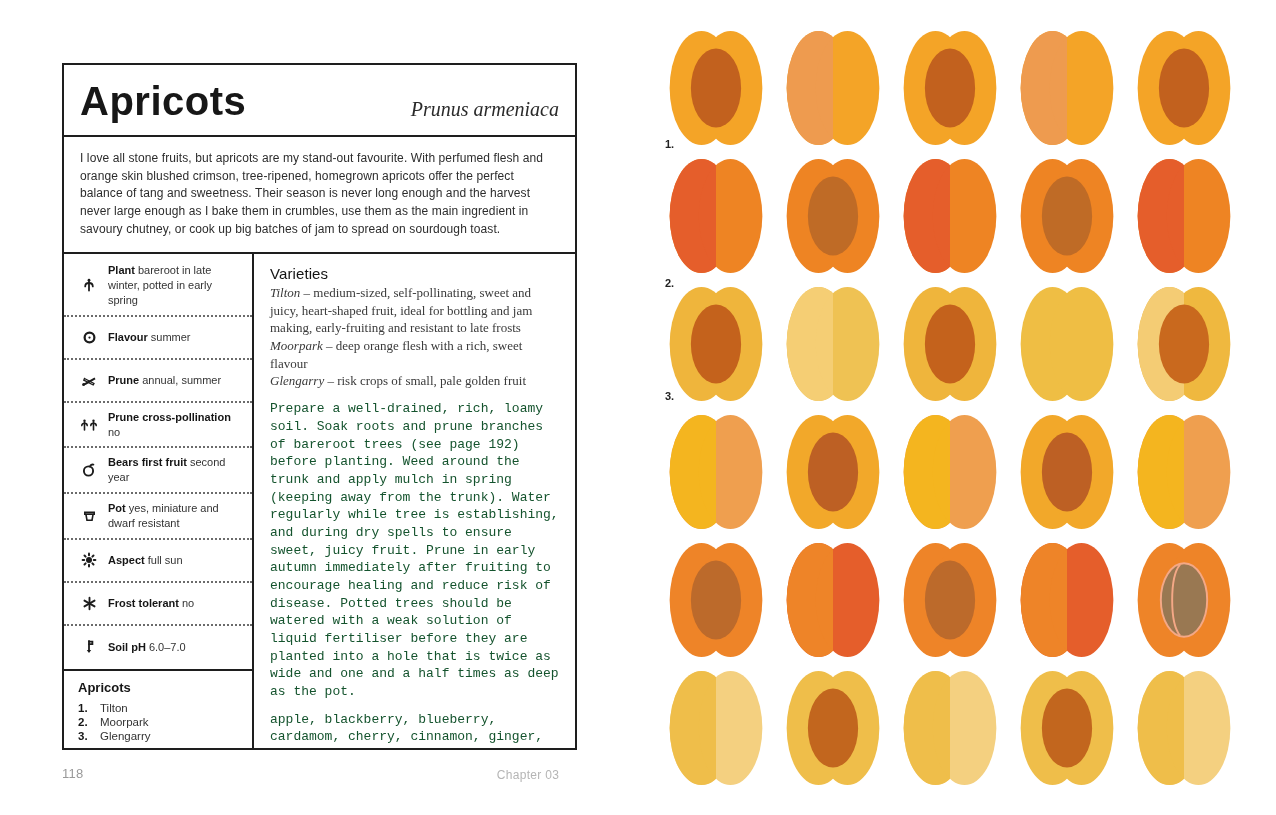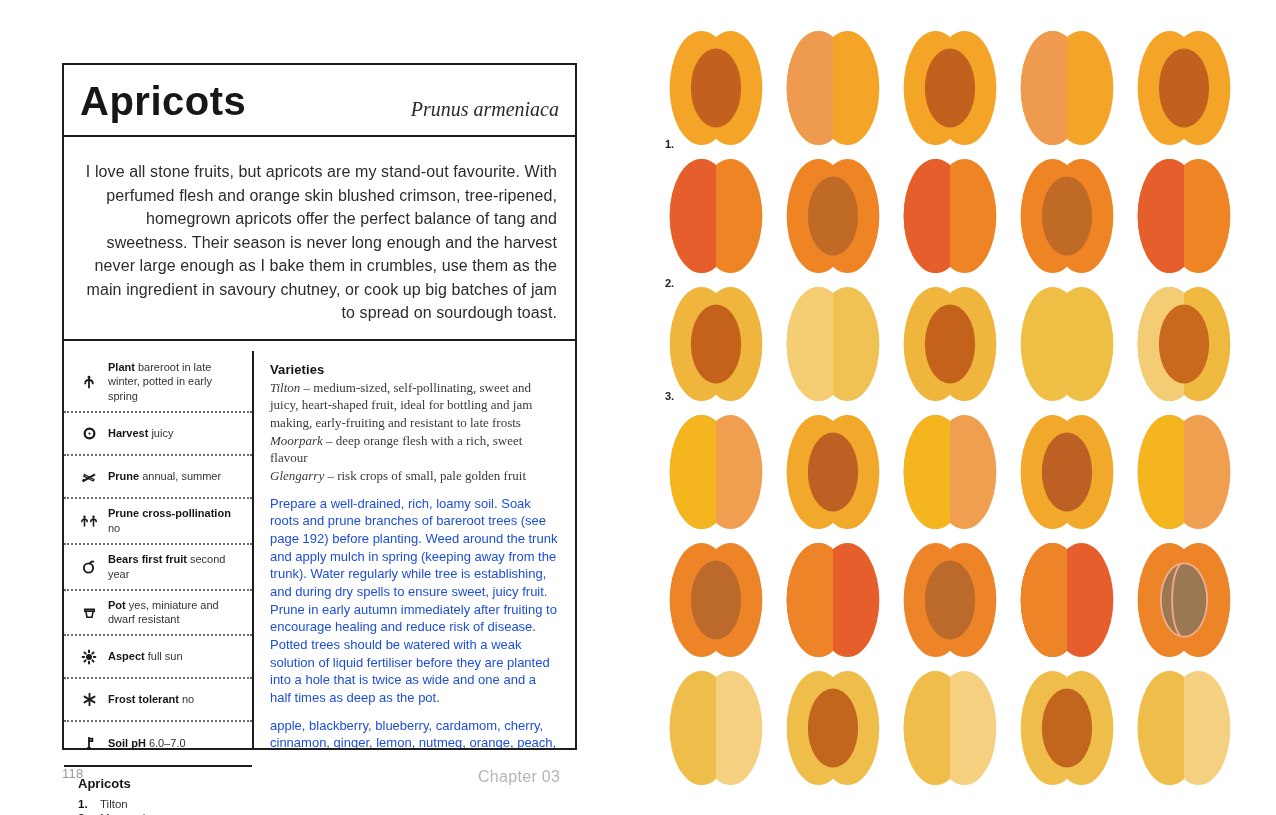--- a/index.html
+++ b/index.html
@@ -1,56 +1,56 @@
 <!DOCTYPE html>
 <html><head>
 <meta charset="utf-8">
 <style>
   * { margin:0; padding:0; box-sizing:border-box; }
   html,body { background:#ffffff; }
   body { width:1276px; height:815px; position:relative; font-family:"Liberation Sans", sans-serif; color:#222; overflow:hidden; }
 
   
   .left-page { position:absolute; left:62px; top:63px; width:515px; height:687px;
-               border:2px solid #1e1e1e; display:flex; flex-direction:column; background:#fff;gap:10px; }
+               border:2px solid #1e1e1e; display:flex; flex-direction:column; background:#fff; }
 
   .title-row { display:flex; align-items:center; justify-content:space-between;
                border-bottom:2px solid #1e1e1e; padding:10px 16px 8px 16px; height:72px; flex:none; }
   .page-title { font-size:40px; font-weight:700; letter-spacing:.5px; color:#171717; }
   .latin-name { font-family:"Liberation Serif", serif; font-style:italic; font-size:20px; color:#2a2a2a;
                 align-self:flex-end; padding-bottom:6px; }
 
   .intro-row { border-bottom:2px solid #1e1e1e; padding:13px 18px 14px 16px; flex:none; }
-  .intro-text { font-size:16px; line-height:1.47; color:#2c2c2c; letter-spacing:.1px;text-align:right; }
+  .intro-text { font-size:12px; line-height:1.47; color:#2c2c2c; letter-spacing:.1px; }
 
   .main-row { flex:1; display:flex; min-height:0; }
   .attr-col { width:190px; flex:none; border-right:2px solid #1e1e1e; display:flex; flex-direction:column; }
   .attr-list { flex:1; padding:2px 0 0 0; }
   .attr-item { display:flex; align-items:center; padding:7px 8px 7px 10px; min-height:43px; position:relative; }
   .attr-item:not(:last-child){ border-bottom:2px dotted #6b6b6b;justify-content:flex-end; }
   .attr-icon { width:30px; flex:none; display:flex; align-items:center; justify-content:center; color:#1c1c1c; }
   .attr-icon svg { display:block; }
   .attr-text { flex:1; font-size:11px; line-height:1.35; color:#333; padding-left:4px; }
   .attr-text .b { font-weight:700; color:#161616; }
 
   .legend-box { flex:none; border-top:2px solid #1e1e1e; padding:9px 12px 8px 14px; height:82px; }
   .legend-title { font-size:13px; font-weight:700; color:#161616; margin-bottom:7px; }
   .legend-item { font-size:11.5px; color:#333; margin-bottom:2px; display:flex; }
   .legend-item .num { font-weight:700; width:22px; flex:none; color:#161616; }
 
   .text-col { flex:1; padding:11px 16px 10px 16px; overflow:hidden; }
   .section { margin-bottom:10px; }
-  .section-heading { font-size:13px; font-weight:700; color:#141414; margin-bottom:2px; letter-spacing:.1px; }
-  .section-body { font-family:Liberation Sans, sans-serif; font-size:13px; line-height:1.36; color:#1d4ed8; }
+  .section-heading { font-size:15px; font-weight:400; color:#141414; margin-bottom:2px; letter-spacing:.1px; }
+  .section-body { font-family:Liberation Mono, monospace; font-size:13px; line-height:1.36; color:#14532d; }
   .variety-entry { font-family:"Liberation Serif", serif; font-size:13px; line-height:1.36; color:#3a3a3a; }
   .variety-entry .vname { font-style:italic; }
 
   .footer-pageno { position:absolute; left:62px; top:766px; font-size:13px; color:#9a9a9a; letter-spacing:.3px; }
-  .footer-chapter { position:absolute; left:478px; top:768px; width:100px; text-align:left;
-                    font-size:16px; color:#b5b5b5; letter-spacing:.3px; }
+  .footer-chapter { position:absolute; left:478px; top:768px; width:100px; text-align:center;
+                    font-size:12px; color:#b5b5b5; letter-spacing:.3px; }
 
   
   .apricot-grid { position:absolute; left:660px; top:26px; width:580px;
                   display:grid; grid-template-columns:repeat(5,112px); grid-auto-rows:124px;
                   column-gap:5px; row-gap:4px; }
   .apricot-cell { width:112px; height:124px; }
   .apricot-cell svg { display:block; width:112px; height:124px; }
 
   .row-label { position:absolute; font-size:11px; font-weight:600; color:#222; }
 </style>
@@ -82,21 +82,21 @@
             </span>
             <span class="attr-text"><span class="b">Plant</span><span> bareroot in late winter, potted in early spring</span></span>
           </div>
           <div class="attr-item">
             <span class="attr-icon">
               <svg width="15" height="15" viewBox="0 0 16 16" fill="none" stroke="#1c1c1c" stroke-width="2.4">
                 <circle cx="8" cy="8" r="5.2"></circle>
                 <circle cx="8" cy="8" r="1.2" fill="#1c1c1c" stroke="none"></circle>
               </svg>
             </span>
-            <span class="attr-text"><span class="b">Harvest</span><span> juicy</span></span>
+            <span class="attr-text"><span class="b">Flavour</span><span> summer</span></span>
           </div>
           <div class="attr-item">
             <span class="attr-icon">
               <svg width="17" height="15" viewBox="0 0 17 15" fill="#1c1c1c">
                 <path d="M2 11 L13.5 4.5 L14.5 6.2 L4.5 12 Z"></path>
                 <path d="M3.5 5.5 L13 10.5 L12.2 12 L2.8 7.2 Z" fill="none" stroke="#1c1c1c" stroke-width="1.3"></path>
                 <circle cx="2.6" cy="11.6" r="1.5"></circle>
               </svg>
             </span>
             <span class="attr-text"><span class="b">Prune</span><span> annual, summer</span></span>

